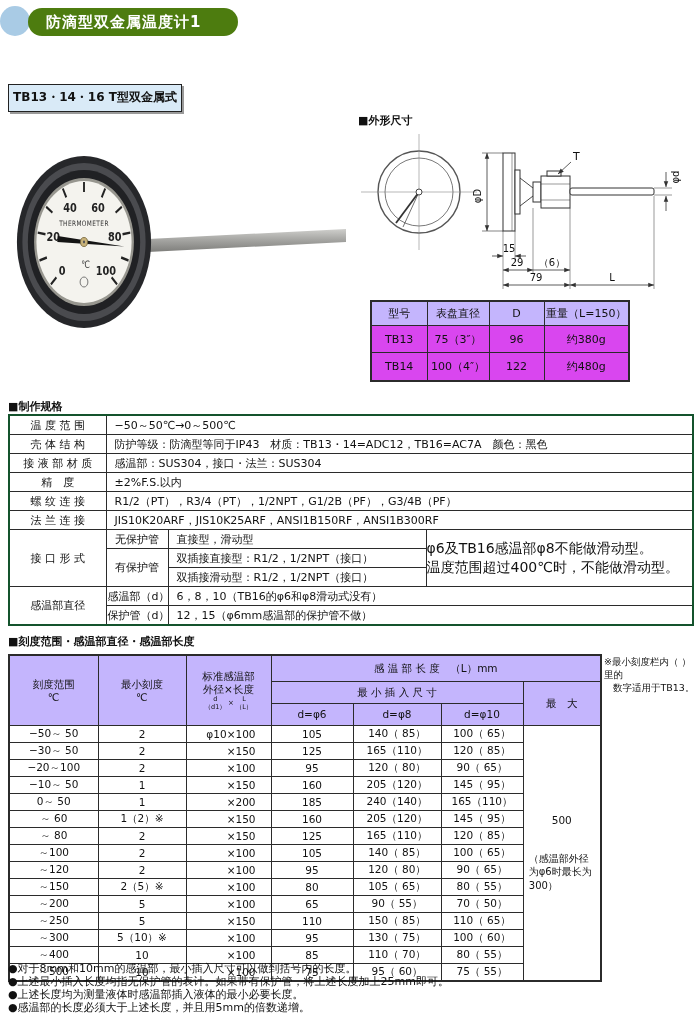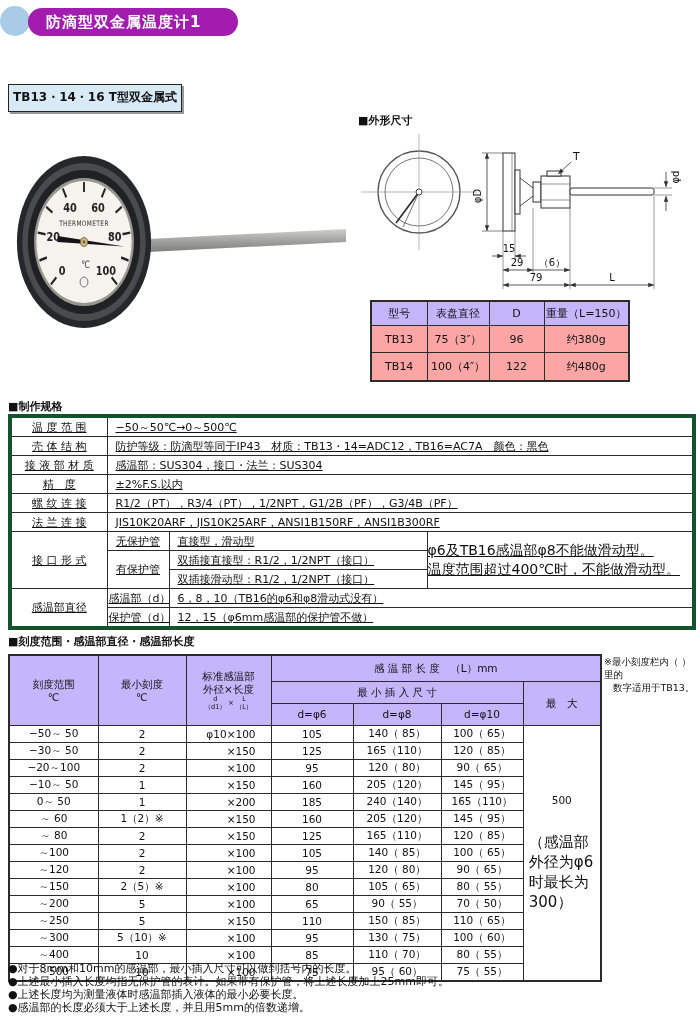--- a/index.html
+++ b/index.html
@@ -3,58 +3,58 @@
 <meta charset="utf-8">
 <style>
   html,body{margin:0;padding:0;}
   body{width:700px;height:1023px;position:relative;background:#ffffff;
        font-family:"DejaVu Sans","Liberation Sans",sans-serif;color:#111;
        -webkit-font-smoothing:antialiased;overflow:hidden;}
   .abs{position:absolute;}
 
   
   .hdr-circle{left:0;top:6px;width:30px;height:30px;border-radius:50%;background:#a9cbe5;}
-  .hdr-badge{left:28px;top:8px;width:192px;height:28px;background:#a21caf;border-radius:14px;
+  .hdr-badge{left:28px;top:8px;width:192px;height:28px;background:#4d7c0f;border-radius:14px;
              color:#fff;font-weight:bold;font-size:15px;line-height:28px;padding-left:18px;
              letter-spacing:1px;}
   .model-badge{left:8px;top:84px;width:172px;height:26px;background:#d9eaf7;border:1px solid #222;
                box-shadow:2px 2px 0 #9a9a9a;font-weight:bold;font-size:12px;line-height:24px;
                text-align:center;}
 
   .section-label{font-size:11px;font-weight:bold;color:#111;}
 
   
   table{border-collapse:collapse;table-layout:fixed;}
   th,td{border:1px solid #2b2b2b;overflow:hidden;white-space:nowrap;}
   th{background:#c4b5fd;font-weight:normal;}
 
   
   .model-table{left:370px;top:300px;width:258px;height:82px;font-size:11px;border:2px solid #2b2b2b;}
   .model-table th{height:21px;text-align:center;}
-  .model-table td{height:20px;text-align:center;background:#fca5a5;}
+  .model-table td{height:20px;text-align:center;background:#d946ef;}
 
   
-  .spec-table{left:8px;top:414px;width:684px;height:186px;font-size:11px;border:4px solid #14532d;text-decoration:underline;}
+  .spec-table{left:8px;top:414px;width:684px;height:186px;font-size:11px;border:2px solid #14532d;}
   .spec-table td{background:#fff;height:16px;}
   .spec-table td.lbl{text-align:center;}
   .spec-table td.sub{text-align:center;}
   .spec-table td.val{text-align:left;padding-left:8px;}
   .spec-table td.note{text-align:left;padding-left:0;white-space:normal;line-height:1.35;font-size:14px;}
 
   
   .scale-table{left:8px;top:654px;width:592px;height:303px;font-size:10.5px;border:2px solid #2b2b2b;}
   .scale-table th{text-align:center;line-height:1.2;}
   .h1 th{height:23px;}
   .h2 th{height:19px;}
   .h3 th{height:19px;}
   .scale-table td{text-align:center;background:#fff;}
   .scale-table td:nth-child(3){text-align:right;padding-right:15px;}
   .scale-table td.max-cell{text-align:center;white-space:normal;vertical-align:middle;padding:0;border-radius:31px;}
   .max-val{font-size:10.5px;margin-bottom:26px;}
-  .max-note{font-size:15px;text-align:left;width:66px;margin:0 auto;line-height:1.35;}
+  .max-note{font-size:10px;text-align:left;width:66px;margin:0 auto;line-height:1.35;}
   .fr{display:flex;align-items:center;justify-content:center;gap:2px;margin-top:1px;}
   .frac{display:inline-flex;flex-direction:column;font-size:6.5px;line-height:1.1;}
   .fx{font-size:7px;}
   .side-note{left:604px;top:656px;width:95px;font-size:9.5px;line-height:1.35;}
 
   .footnotes{left:8px;top:963px;width:680px;font-size:11px;line-height:12.5px;}
   .footnotes div{margin-bottom:0.5px;}
 
   svg text{font-family:"DejaVu Sans","Liberation Sans",sans-serif;}
 </style>

